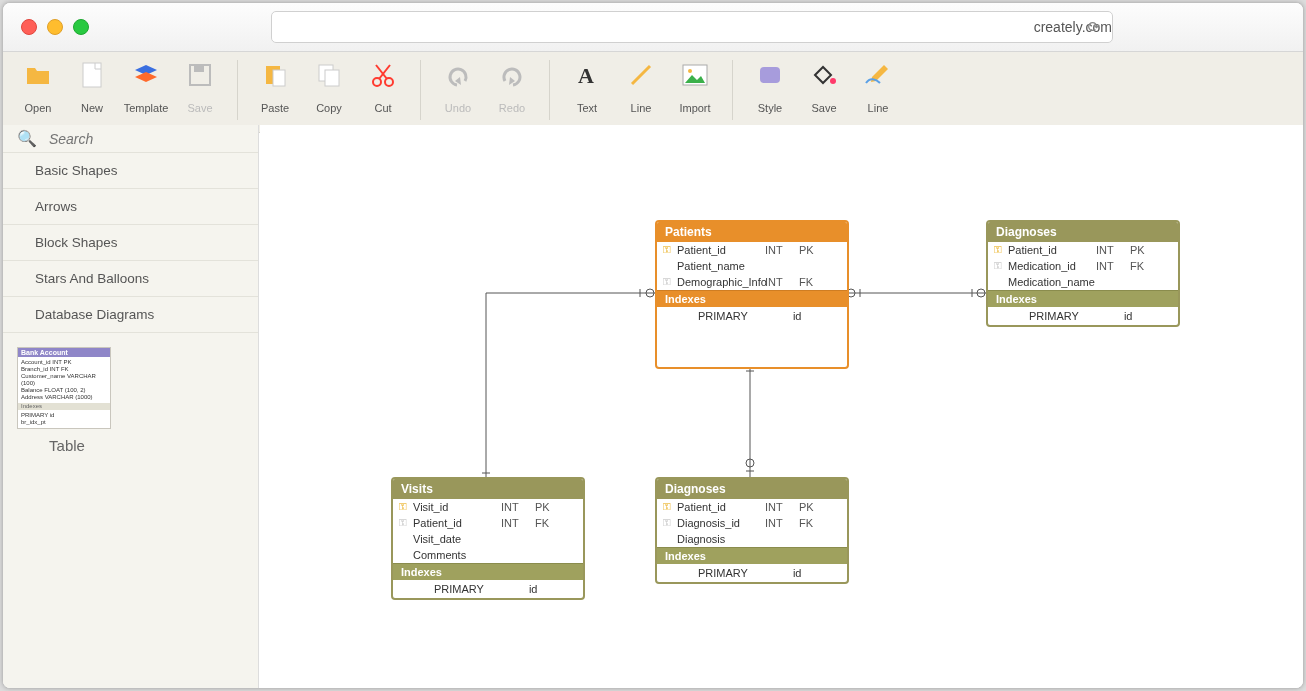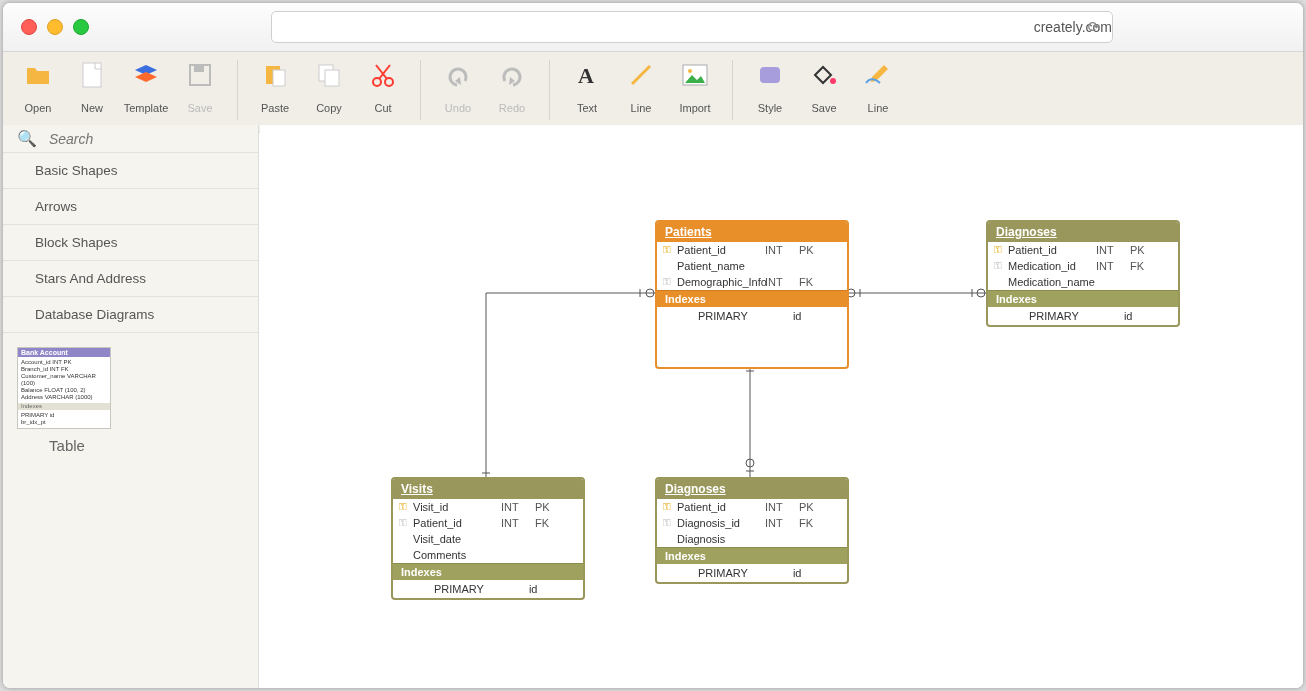--- a/index.html
+++ b/index.html
@@ -109,21 +109,21 @@
     position:absolute;
     background:#fff;
     border:2px solid #99975b;
     border-radius:4px;
     width:190px;
   }
   .ent.orange { border-color:#e88f2a;}
   .ent .hdr {
     background:#99975b; color:#fff; font-weight:bold;
     padding:3px 8px; font-size:12px;
-    border-top-left-radius:2px; border-top-right-radius:2px;text-decoration:underline;
+    border-top-left-radius:2px; border-top-right-radius:2px;
   }
   .ent.orange .hdr { background:#e88f2a;}
   .ent .rows { }
   .ent .row { display:flex; align-items:center; padding:2px 6px; font-size:11px;}
   .ent .row .keyic { width:14px; font-size:10px;}
   .keyic.gold { color:#e6a400;}
   .keyic.grey { color:#b6b6b6;}
   .ent .row .col-name { width:88px; }
   .ent .row .col-type { width:34px; color:#555;}
   .ent .row .col-key { width:26px; color:#555;}
@@ -298,21 +298,21 @@
   <div class="content">
     <div class="sidebar">
       <div class="search">
         <span class="mag">🔍</span>
         <input type="text" placeholder="Search" style="">
       </div>
       <div id="cats">
           <div class="cat">Basic Shapes</div>
           <div class="cat">Arrows</div>
           <div class="cat">Block Shapes</div>
-          <div class="cat">Stars And Address</div>
+          <div class="cat">Stars And Balloons</div>
           <div class="cat">Database Diagrams</div>
         </div>
       <div class="thumb">
         <div class="thumb-box">
           <div class="thumb-hdr">Bank Account</div>
           <div class="thumb-body" id="thumb-rows">
               <div>Account_id INT PK</div>
               <div>Branch_id INT FK</div>
               <div>Customer_name VARCHAR (100)</div>
               <div>Balance FLOAT (100, 2)</div>

